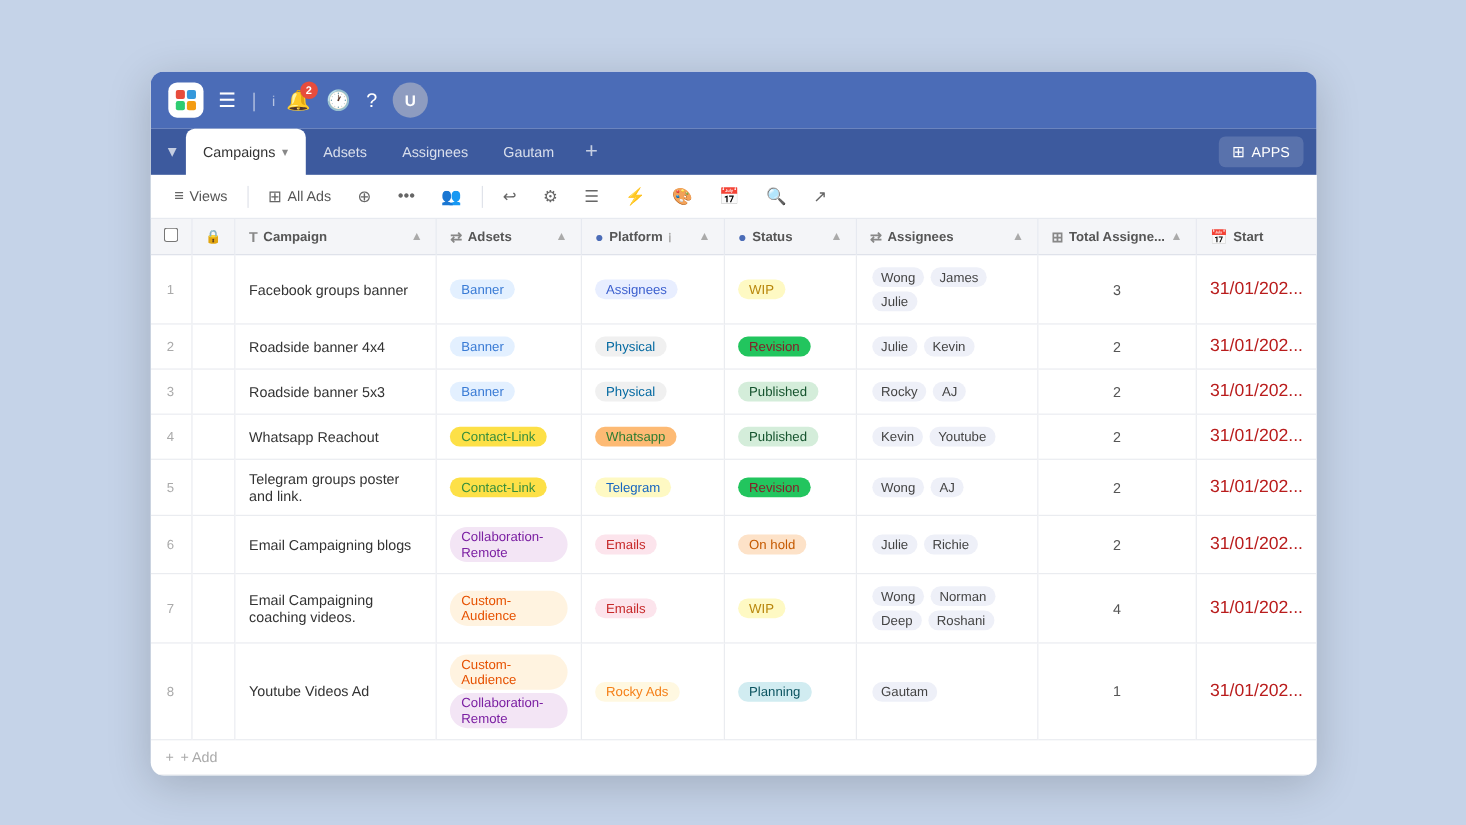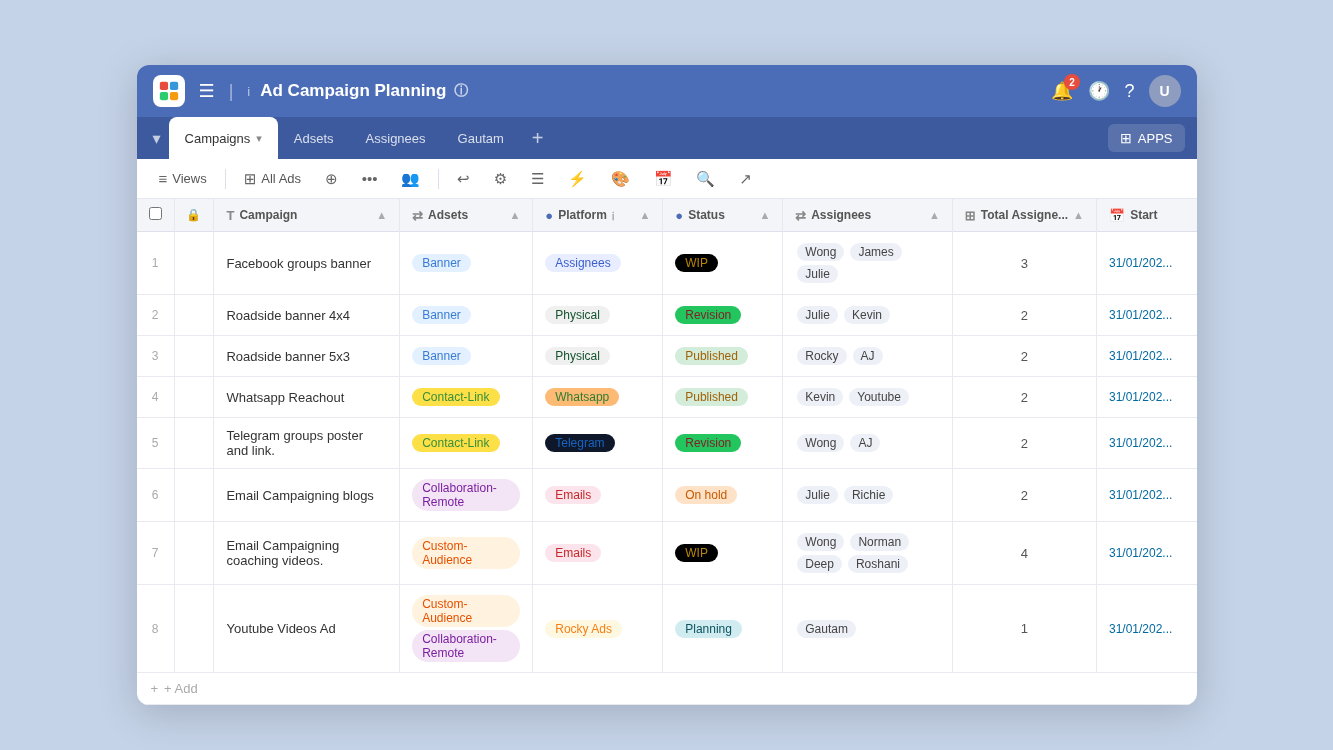--- a/index.html
+++ b/index.html
@@ -180,40 +180,40 @@
     .row-lock { color: #ccc; font-size: 12px; text-align: center; width: 28px; }
     .tag {
       display: inline-block; padding: 2px 10px; border-radius: 20px;
       font-size: 12px; font-weight: 500;
     }
     .tag-banner { background: #e3f0ff; color: #3a7bd5; }
     .tag-contact { background: #fde047; color: #388e3c; }
     .tag-collab { background: #f3e5f5; color: #7b1fa2; }
     .tag-custom { background: #fff3e0; color: #e65100; }
     .tag-facebook { background: #e8eeff; color: #3b5fce; }
-    .tag-physical { background: #f0f0f0; color: #14532d; }
+    .tag-physical { background: #f0f0f0; color: #0369a1; }
     .tag-whatsapp { background: #fdba74; color: #2e7d32; }
-    .tag-telegram { background: #0f172a; color: #1565c0; }
+    .tag-telegram { background: #fef9c3; color: #1565c0; }
     .tag-emails { background: #fce4ec; color: #c62828; }
     .tag-google { background: #fff8e1; color: #f57f17; }
-    .status-wip { background: #000000; color: #b8860b; }
+    .status-wip { background: #fef9c3; color: #b8860b; }
     .status-revision { background: #22c55e; color: #842029; }
-    .status-published { background: #d4edda; color: #a16207; }
+    .status-published { background: #d4edda; color: #14532d; }
     .status-onhold { background: #fde2c8; color: #c55a00; }
     .status-planning { background: #d1ecf1; color: #0c5460; }
     .assignee-pill {
       display: inline-block; padding: 2px 8px; border-radius: 12px;
       font-size: 12px; font-weight: 500; margin: 1px 2px;
       background: #eef0f8; color: #444;
     }
     .assignees-cell {
       display: flex; flex-wrap: wrap; gap: 2px; align-items: center;
     }
     .total-cell { text-align: center; color: #555; }
-    .date-cell { color: #0369a1; font-size: 12px; white-space: nowrap; }
+    .date-cell { color: #b91c1c; font-size: 16px; white-space: nowrap; }
     .checkbox-col { width: 36px; text-align: center; }
     input[type=checkbox] { cursor: pointer; }
     .col-campaign { min-width: 180px; }
     .col-adsets { min-width: 130px; }
     .col-platform { min-width: 130px; }
     .col-status { min-width: 120px; }
     .col-assignees { min-width: 160px; }
     .col-total { min-width: 90px; text-align: center; }
     .col-start { min-width: 100px; }
     .add-row {
@@ -233,24 +233,20 @@
       <svg class="logo-svg" viewBox="0 0 24 24" fill="none">
         <rect x="2" y="2" width="9" height="9" rx="2" fill="#e74c3c"></rect>
         <rect x="13" y="2" width="9" height="9" rx="2" fill="#3498db"></rect>
         <rect x="2" y="13" width="9" height="9" rx="2" fill="#2ecc71"></rect>
         <rect x="13" y="13" width="9" height="9" rx="2" fill="#f39c12"></rect>
       </svg>
     </div>
     <div class="header-menu-icon">☰</div>
     <span class="header-sep">|</span>
     <span style="color:rgba(255,255,255,0.6);font-size:13px;">i</span>
-    <div class="header-title">
-      <span>Ad Campaign Planning</span>
-      <span class="header-info-icon">ⓘ</span>
-    </div>
     <div class="header-actions">
       <div class="header-icon-btn">
         🔔
         <span class="badge">2</span>
       </div>
       <div class="header-icon-btn">🕐</div>
       <div class="header-icon-btn">?</div>
       <div class="avatar">U</div>
     </div>
   </div>

